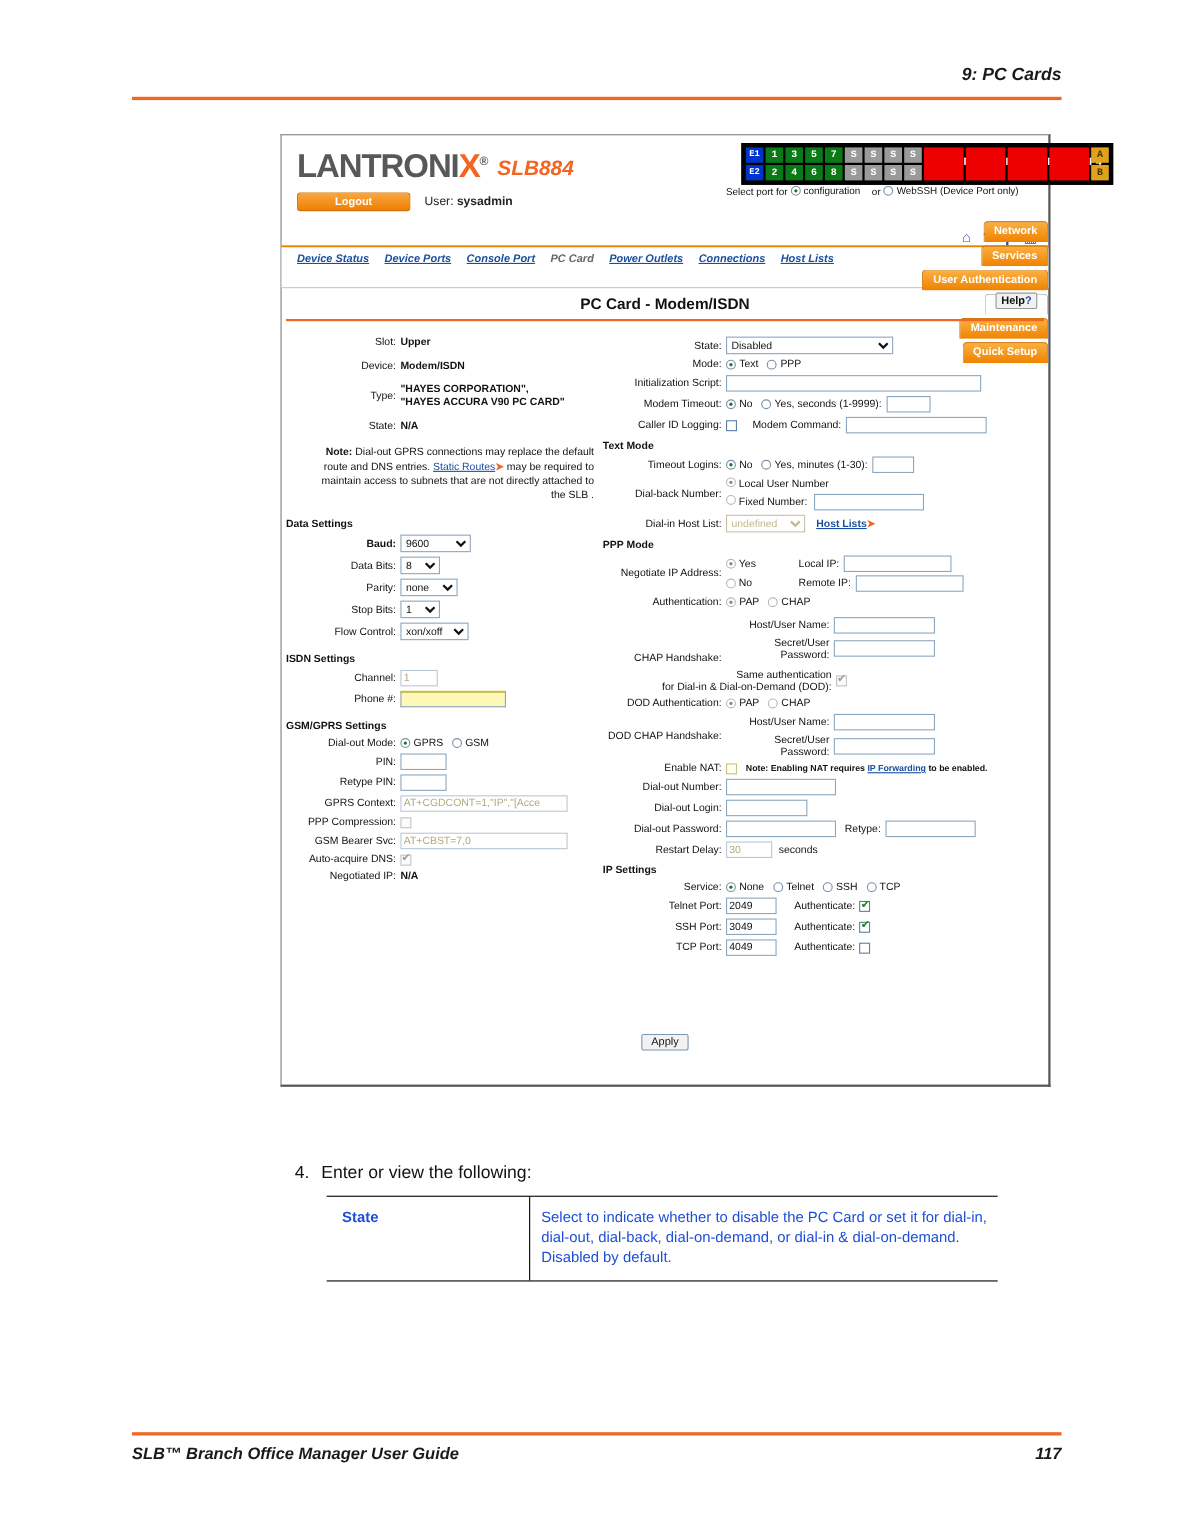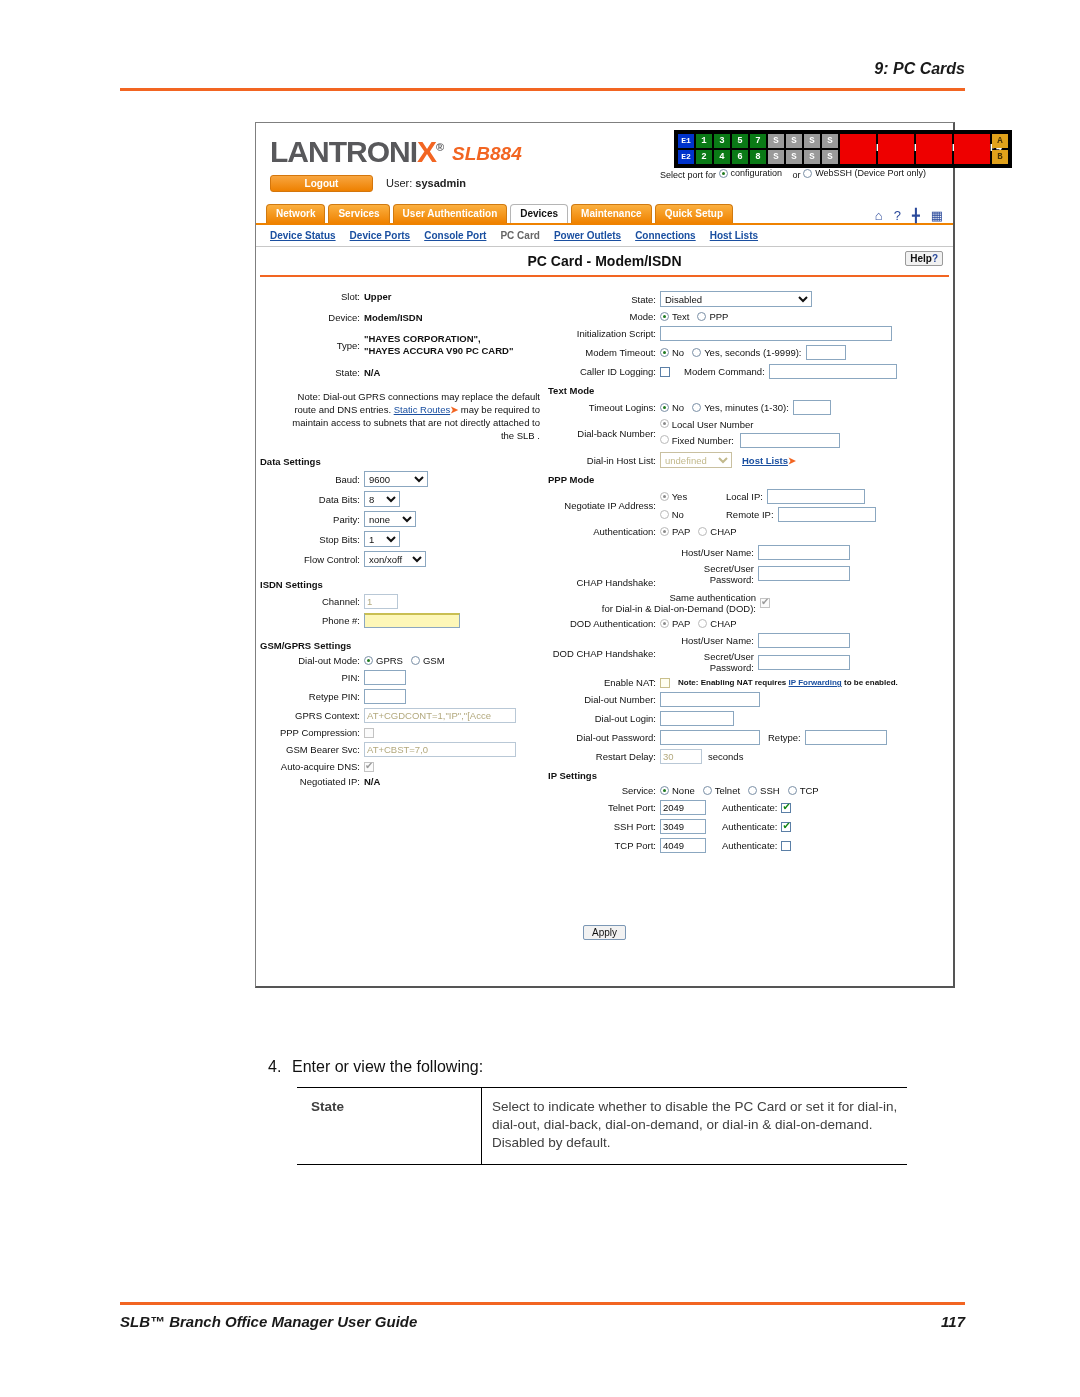--- a/index.html
+++ b/index.html
@@ -94,39 +94,40 @@
   
   .hdr-icons {
     position:absolute; right:10px; top:86px;
     display:flex; gap:11px; align-items:center;
   }
   .hdr-icons span { color:#2b4a9b; font-size:13px; line-height:1; }
 
   
   .tabrow {
     position:relative; height:22px; margin-left:10px;
-    display:flex; align-items:flex-end; gap:3px;
+    display:flex; align-items:flex-end; gap:3px;flex-direction:column;
   }
   .tab {
     background:linear-gradient(#fbb040,#ef8200);
     border:1px solid #d07a10; border-bottom:none;
     border-radius:4px 4px 0 0;
     color:#ffffff; font-weight:bold; font-size:10px;
     padding:3px 9px 3px 9px; line-height:12px;
   }
   .tab.active {
     background:#ffffff; color:#111; border-color:#b5b5b5;
   }
   .tabline { height:2px; background:#ef8200; margin:0 0 0 0; }
 
   
   .subnav {
-    background:#ffffff; padding:5px 0 5px 14px;
+    background:#ffffff; padding:5px 0 20px 14px;
     display:flex; gap:14px; font-size:10px; font-weight:bold;
     border-bottom:1px solid #c8c8c8;
+    font-style:italic;
   }
   .subnav a { color:#1a4fa0; text-decoration:none; }
   .subnav a.cur { color:#666; }
 
   
   .panel { position:relative; padding:0; }
   .panel-title {
     position:relative; height:28px;
   }
   .panel-title .t {
@@ -191,37 +192,37 @@
     font-size:10px; color:#128512; line-height:12px;
   }
   .cb.dim { border-color:#c3c3c3; background:#fbfbfb; }
   .cb.dim.on::after { color:#9a9a9a; }
   .cb.yel { border-color:#c9bf8c; background:#fffef0; }
 
   a.lnk { color:#1a4fa0; text-decoration:underline; }
   .arrow { color:#f26522; font-weight:bold; }
 
   .note { text-align:right; line-height:13px; }
-  .note b { font-weight:normal; }
+  .note b { font-weight:bold; }
 
   .apply-wrap { text-align:center; padding-top:4px; }
   .apply {
     border:1px solid #7b97b5; background:#f2f2f2;
     padding:1px 8px; font-size:10px; color:#111; border-radius:2px;
   }
 
   
   .step {
     position:absolute; left:268px; top:1058px; font-size:16px; color:#111;
   }
   .step .n { display:inline-block; width:24px; }
   .tbl {
     position:absolute; left:297px; top:1087px; width:610px;
     border-top:1.5px solid #000; border-bottom:1.5px solid #000;
-    font-size:13.5px; line-height:18px; color:#404040;
+    font-size:13.5px; line-height:18px; color:#1d4ed8;
   }
   .tbl .tr { display:flex; }
   .tbl .c1 { width:184px; font-weight:bold; padding:10px 6px 12px 14px; }
   .tbl .c2 { flex:1; padding:10px 6px 12px 10px; border-left:1.5px solid #000; }
 </style>
 </head>
 <body>
 
 <div class="pg-head">9: PC Cards</div>
 <div class="pg-head-rule"></div>
@@ -368,21 +369,21 @@
         <div class="note" style="margin:12px 6px 0 24px;">
           <b>Note:</b>
           <span>Dial-out GPRS connections may replace the default route and DNS entries.</span>
           <a class="lnk" href="#">Static Routes</a><span class="arrow">➤</span>
           <span>may be required to maintain access to subnets that are not directly attached to the SLB .</span>
         </div>
 
         <div class="sect" style="margin-top:14px;">Data Settings</div>
 
         <div class="row">
-          <div class="lbl" style="width:108px;">Baud:</div>
+          <div class="lbl" style="width:108px;font-weight:bold;">Baud:</div>
           <select style="width:64px;"><option>9600</option></select>
         </div>
         <div class="row">
           <div class="lbl" style="width:108px;">Data Bits:</div>
           <select style="width:36px;"><option>8</option></select>
         </div>
         <div class="row">
           <div class="lbl" style="width:108px;">Parity:</div>
           <select style="width:52px;"><option>none</option></select>
         </div>

